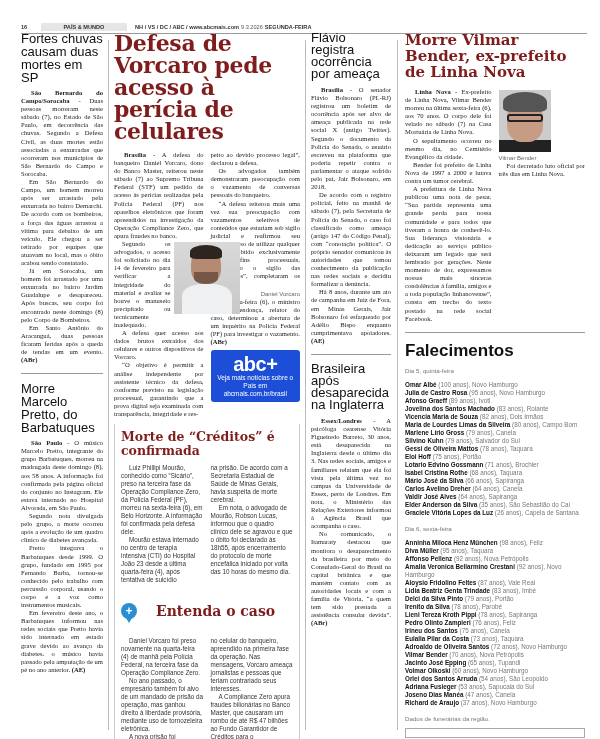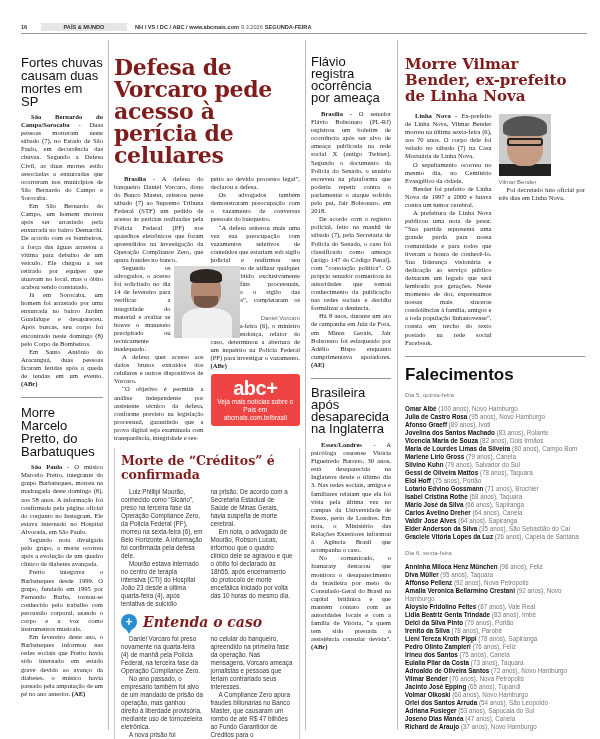--- a/index.html
+++ b/index.html
@@ -6,21 +6,21 @@
   html, body { width: 600px; height: 739px; background: #fff; overflow: hidden; }
   body { position: relative; font-family: "DejaVu Serif", serif; color: #222; }
 
   .header { position: absolute; top: 20px; left: 21px; right: 13px; height: 14px; border-bottom: 1px solid #999; display: flex; align-items: center; font-family: "Liberation Sans", sans-serif; font-size: 5.6px; font-weight: bold; color: #333; }
   .hdr-page { width: 20px; }
   .hdr-section { background: #e6e6e6; padding: 1px 14px; width: 86px; text-align: center; }
   .hdr-pubs { margin-left: 8px; font-weight: bold; }
   .hdr-date { font-weight: normal; color: #555; margin-left: 2px; }
   .hdr-day { margin-left: 2px; font-weight: bold; }
 
-  .col { position: absolute; top: 56px; }
+  .col { position: absolute; top: 32px; }
   .vrule { position: absolute; top: 40px; width: 1px; background: #bbb; }
 
   .sans-head { font-family: "Liberation Sans", sans-serif; color: #111; font-weight: normal; }
   .serif-head { font-family: "DejaVu Serif", serif; font-weight: bold; color: #7f1d1d; }
 
   .body-text { font-family: "Liberation Serif", serif; font-size: 6.6px; line-height: 8.1px; text-align: justify; color: #222; }
   .body-text p { text-indent: 8px; }
   .body-text p.first { text-indent: 10px; }
   .lead { font-weight: bold; }
   .credit { font-weight: bold; }
@@ -38,30 +38,30 @@
   #c2 h1 { font-size: 22px; line-height: 22px; letter-spacing: -0.3px; margin-bottom: 9px; }
   .two-col { display: flex; gap: 7px; }
   .two-col > div { flex: 1; }
   .photo-vorcaro { float: right; width: 66px; height: 72px; margin: 2px -36px 2px 3px; background: linear-gradient(180deg,#d9d9d9,#c8c8c8); position: relative; }
   .photo-caption { font-family: "Liberation Sans", sans-serif; font-size: 6px; color: #666; text-align: right; margin-top: 1px; }
   .face { position: absolute; left: 17px; top: 6px; width: 30px; height: 36px; background: #b58a72; border-radius: 45% 45% 40% 40%; }
   .hair { position: absolute; left: 16px; top: 3px; width: 32px; height: 14px; background: #2e2420; border-radius: 50% 50% 20% 20%; }
   .shirt { position: absolute; left: 8px; top: 42px; width: 50px; height: 30px; background: #eef0f2; border-radius: 40% 40% 0 0; }
   .beard { position: absolute; left: 20px; top: 30px; width: 24px; height: 12px; background: #5a4034; border-radius: 0 0 50% 50%; opacity: 0.7; }
 
-  .abc-box { background: #ef4444; border-radius: 3px; color: #fff; text-align: center; margin-top: 4px; padding: 4px 3px 4px; font-family: "Liberation Sans", sans-serif; }
+  .abc-box { background: #1d4ed8; border-radius: 3px; color: #fff; text-align: center; margin-top: 4px; padding: 4px 3px 4px; font-family: "Liberation Sans", sans-serif; }
   .abc-logo { font-size: 20px; font-weight: bold; line-height: 20px; letter-spacing: -0.5px; }
   .abc-text { font-size: 6.5px; line-height: 8px; }
 
   .box-frame { border: 1px solid #ccc; border-top: none; padding: 0 6px 6px; margin-top: 6px; }
   .box-frame h3 { font-size: 12.5px; line-height: 14px; padding-top: 6px; margin-bottom: 6px; }
   .entenda { display: flex; align-items: center; gap: 6px; margin: 6px 0 5px; }
   .plus-icon { width: 16px; height: 16px; border-radius: 50%; background: #2a8fd0; color: #fff; font-family: "Liberation Sans", sans-serif; font-weight: bold; font-size: 12px; line-height: 16px; text-align: center; position: relative; }
   .plus-icon::after { content: ""; position: absolute; left: 5px; bottom: -4px; border-left: 3px solid transparent; border-right: 3px solid transparent; border-top: 5px solid #2a8fd0; }
-  .entenda h3 { font-size: 14px; line-height: 16px; padding: 0; margin: 0; font-style: italic; }
+  .entenda h3 { font-size: 14px; line-height: 16px; padding: 0; margin: 13px; }
 
   
   #c3 { left: 311px; width: 80px; }
   #c3 h2 { font-size: 13px; line-height: 12px; margin-bottom: 6px; }
 
   
   #c4 { left: 405px; width: 180px; }
   #c4 h1 { font-size: 15px; line-height: 16px; margin-bottom: 8px; }
   .photo-bender { float: left; width: 52px; height: 62px; background: #ccc; margin: 2px 4px 2px 0; position: relative; overflow: hidden; }
   .b-hair { position: absolute; left: 4px; top: 2px; width: 44px; height: 20px; background: #555; border-radius: 50% 50% 20% 20%; }

